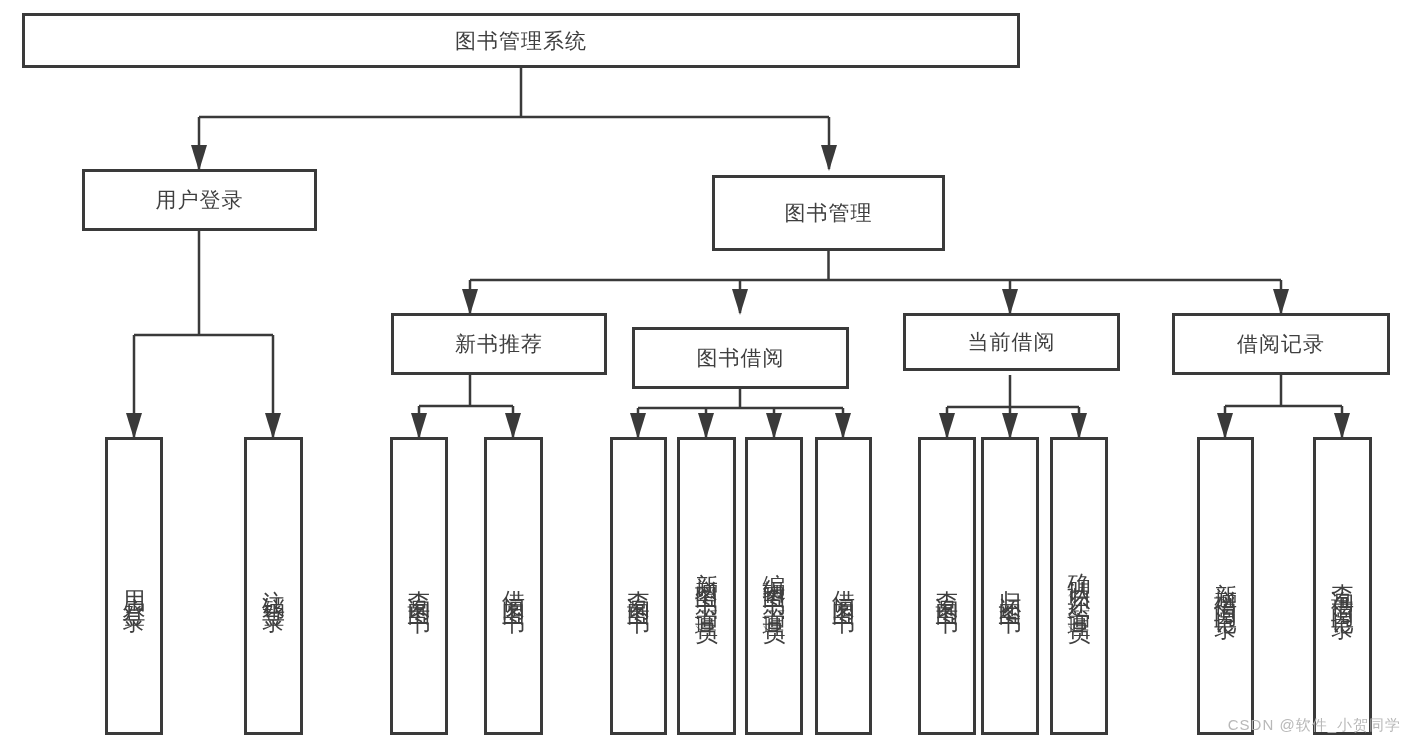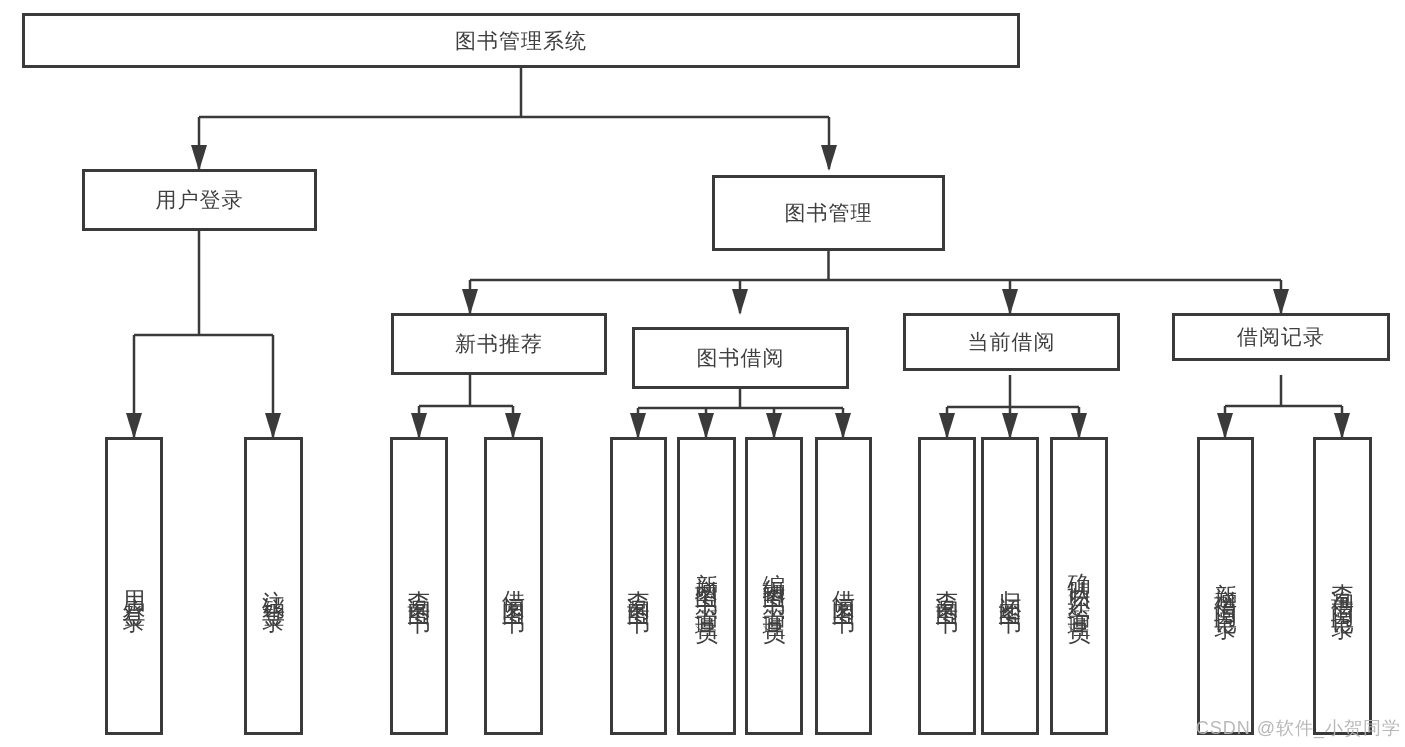--- a/index.html
+++ b/index.html
@@ -41,21 +41,21 @@
     writing-mode: vertical-rl;
     text-orientation: mixed;
     font-size: 23px;
     letter-spacing: 7px;
     line-height: 1;
   }
   .watermark {
     position: absolute;
     right: 4px;
     top: 716px;
-    font-size: 18px;
+    font-size: 15px;
     color: var(--watermark);
     letter-spacing: 1px;
     z-index: 5;
     opacity: 0.95;
     white-space: nowrap;
   }
 </style>
 </head>
 <body style="--line: #3a3a3a; --text: #3f3f3f; --watermark: #b5b5b5; --bg: #ffffff;">
 
@@ -100,21 +100,21 @@
   </svg>
 
   <div class="node root" style="left:22px; top:13px; width:998px; height:55px;">图书管理系统</div>
 
   <div class="node h" style="left:82px; top:169px; width:235px; height:62px;">用户登录</div>
   <div class="node h" style="left:712px; top:175px; width:233px; height:76px;">图书管理</div>
 
   <div class="node h" style="left:363px; top:313px; width:216px; height:62px;margin-left:28px;">新书推荐</div>
   <div class="node h" style="left:632px; top:327px; width:217px; height:62px;">图书借阅</div>
   <div class="node h" style="left:903px; top:313px; width:217px; height:58px;">当前借阅</div>
-  <div class="node h" style="left:1172px; top:313px; width:218px; height:48px;">借阅记录</div>
+  <div class="node h" style="left:1172px; top:313px; width:218px; height:62px;">借阅记录</div>
 
   <div class="node leaf" style="left:105px; top:437px; width:58px; height:298px;">用户登录</div>
   <div class="node leaf" style="left:244px; top:437px; width:59px; height:298px;">注销登录</div>
 
   <div class="node leaf" style="left:390px; top:437px; width:58px; height:298px;">查询图书</div>
   <div class="node leaf" style="left:484px; top:437px; width:59px; height:298px;">借阅图书</div>
 
   <div class="node leaf" style="left:610px; top:437px; width:57px; height:298px;">查询图书</div>
   <div class="node leaf" style="left:677px; top:437px; width:59px; height:298px;">新增图书（管理员）</div>
   <div class="node leaf" style="left:745px; top:437px; width:58px; height:298px;">编辑图书（管理员）</div>

